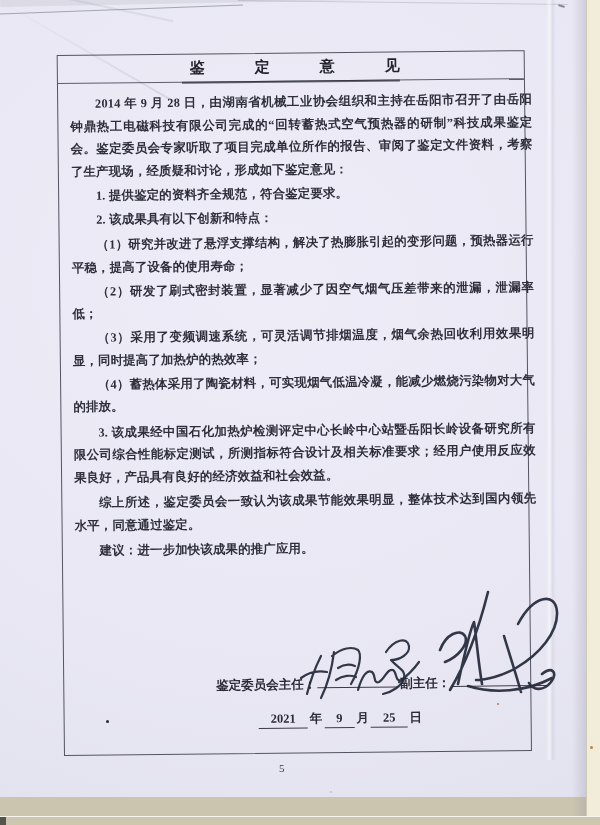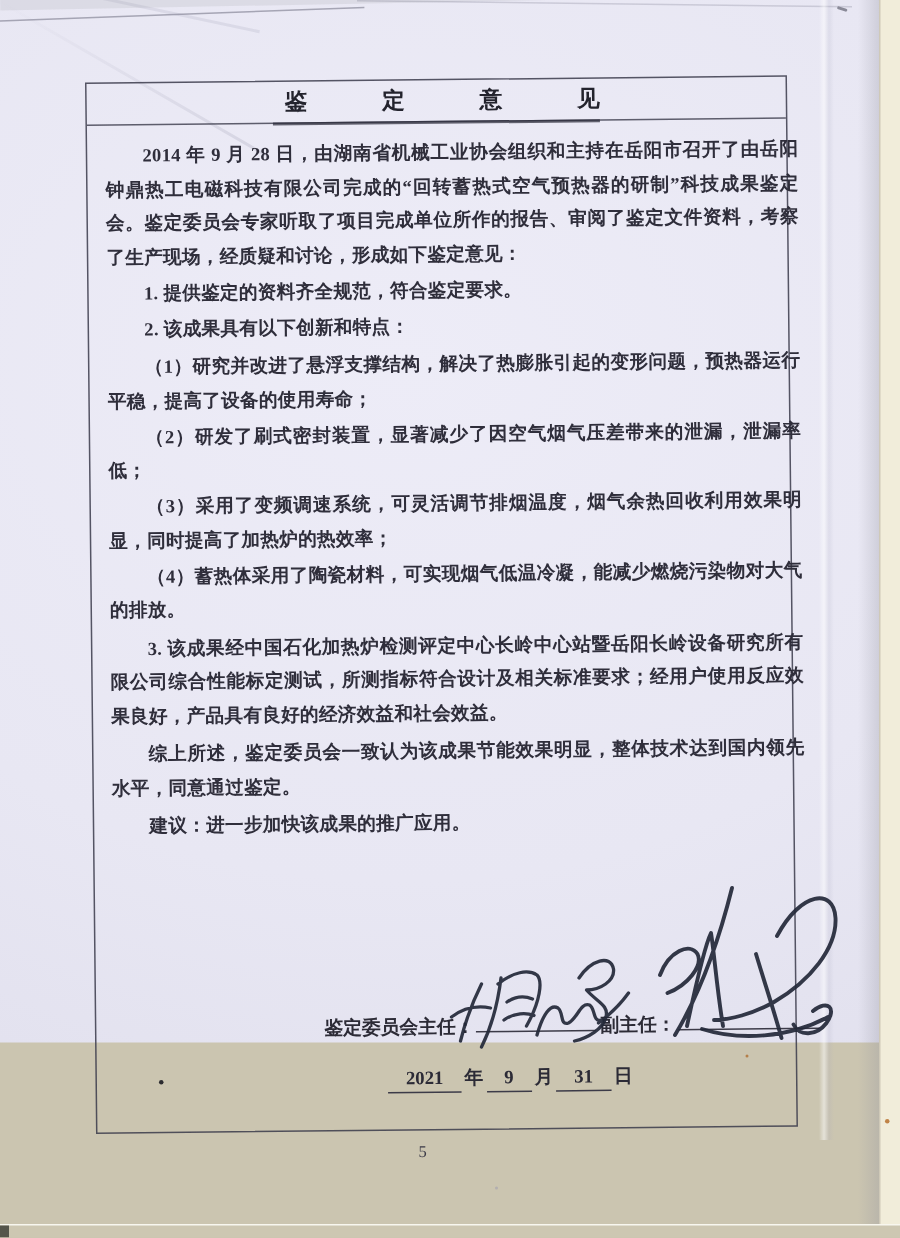--- a/index.html
+++ b/index.html
@@ -3,21 +3,21 @@
 <meta charset="utf-8">
 <style>
   html,body{margin:0;padding:0}
   body{
     width:600px;height:825px;position:relative;overflow:hidden;
     background:#cbc5b0;
     font-family:"Liberation Serif","DejaVu Serif",serif;
   }
   
   .paper{
-    position:absolute;left:0;top:0;width:600px;height:695px;
+    position:absolute;left:0;top:0;width:600px;height:797px;
     background:
       radial-gradient(130% 90% at 45% 35%, #edecf7 0%, #e8e7f3 55%, #dfdeec 100%);
   }
   .top-band{position:absolute;left:0;top:-7px;width:610px;height:14px;
     background:#cfcfd8;opacity:.55;transform:rotate(-1.1deg);transform-origin:0 0}
   .crease{position:absolute;background:rgba(110,110,128,.55);height:1.2px}
   .crease-top1{left:-2px;top:9px;width:245px;transform:rotate(-2.1deg)}
   .crease-top2{left:238px;top:2px;width:330px;opacity:.45;transform:rotate(.7deg)}
   .crease-tr{left:432px;top:26px;width:205px;height:2px;opacity:.5;
     background:linear-gradient(90deg,transparent,rgba(140,140,162,.45));
@@ -111,21 +111,21 @@
       <p class="gap">3. 该成果经中国石化加热炉检测评定中心长岭中心站暨岳阳长岭设备研究所有限公司综合性能标定测试，所测指标符合设计及相关标准要求；经用户使用反应效果良好，产品具有良好的经济效益和社会效益。</p>
       <p class="gap">综上所述，鉴定委员会一致认为该成果节能效果明显，整体技术达到国内领先水平，同意通过鉴定。</p>
       <p class="gap">建议：进一步加快该成果的推广应用。</p>
     </div>
 
     <div class="sig-row">
       <span>鉴定委员会主任：</span><span class="sig-line l1"></span><span>副主任：</span><span class="sig-line l2"></span>
     </div>
 
     <div class="date-row">
-      <span class="useg">2021</span><span class="unit">年</span><span class="useg">9</span><span class="unit">月</span><span class="useg">31</span><span class="unit">日</span>
+      <span class="useg">2021</span><span class="unit">年</span><span class="useg">9</span><span class="unit">月</span><span class="useg">25</span><span class="unit">日</span>
     </div>
   </div>
 
   <div class="page-num">5</div>
 
   <svg class="signatures" viewBox="0 0 280 150">
     <g>
       <path stroke-width="2.2" d="M19,122 C23,106 27,96 33,84
         M13,106 C21,100 29,98 39,100
         M46,80 C44,96 40,112 33,126

